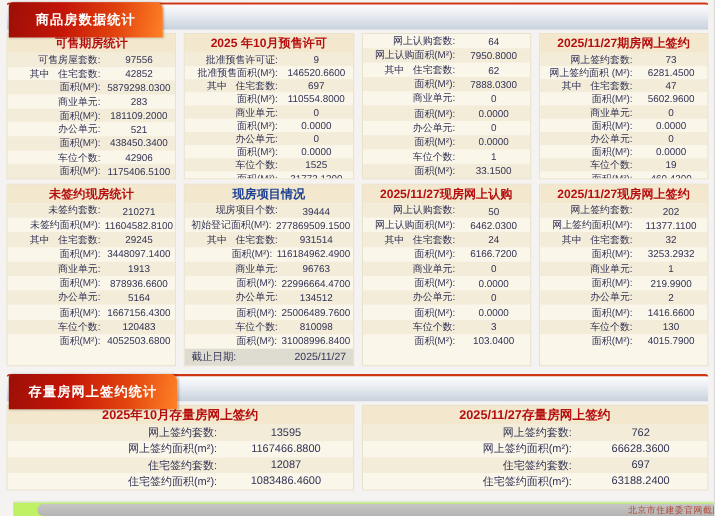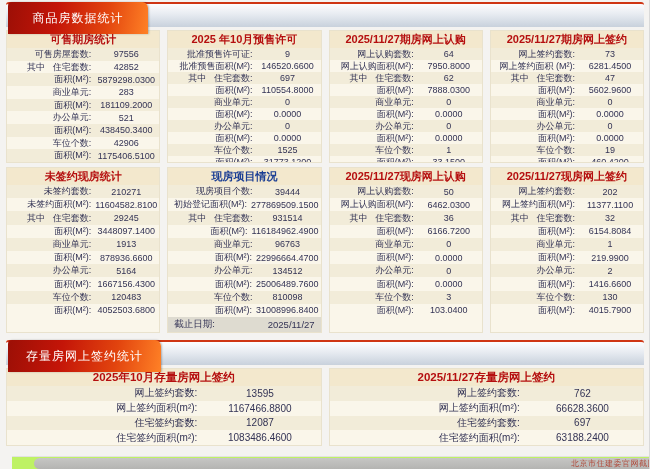--- a/index.html
+++ b/index.html
@@ -17,21 +17,21 @@
     position:relative; height:25px; margin-bottom:3px;
     background:linear-gradient(to bottom,#fdfdfe 0%,#e7ebf1 45%,#c8d1dc 100%);
     border-top:2px solid #cf3513;
     border-radius:3px 3px 0 0;
   }
   .tab {
     position:absolute; left:2px; top:-2px; height:27px;
     min-width:140px; padding:16px 18px;
     background:linear-gradient(100deg,#9c0f06 0%,#c41508 35%,#e2440e 70%,#ff8126 100%);
     border-radius:4px 6px 0 0;
-    color:#fff; font-weight:normal; font-size:12px;
+    color:#fff; font-weight:bold; font-size:12px;
     display:flex; align-items:center; justify-content:center;
     letter-spacing:1px;
     box-shadow:1px 0 2px rgba(0,0,0,.25);
   }
 
   
   .grid { display:grid; gap:7px; margin-bottom:4px; }
   .grid-4 { grid-template-columns:repeat(4,1fr); }
   .grid-2 { grid-template-columns:repeat(2,1fr); }
 
@@ -214,21 +214,20 @@
           <div class="row-value">1525</div>
         </div>
         <div class="row">
           <div class="row-label">
             <span>面积(M²):</span>
           </div>
           <div class="row-value">31773.1200</div>
         </div>
       </div>
       <div class="panel">
-        <div class="panel-title">2025/11/27期房网上认购</div>
         <div class="row">
           <div class="row-label">
             <span>网上认购套数:</span>
           </div>
           <div class="row-value">64</div>
         </div>
         <div class="row">
           <div class="row-label">
             <span>网上认购面积(M²):</span>
           </div>
@@ -496,21 +495,21 @@
           <div class="row-label">
             <span>网上认购面积(M²):</span>
           </div>
           <div class="row-value">6462.0300</div>
         </div>
         <div class="row">
           <div class="row-label">
             <span class="prefix">其中</span>
             <span>住宅套数:</span>
           </div>
-          <div class="row-value">36</div>
+          <div class="row-value">24</div>
         </div>
         <div class="row">
           <div class="row-label">
             <span>面积(M²):</span>
           </div>
           <div class="row-value">6166.7200</div>
         </div>
         <div class="row">
           <div class="row-label">
             <span>商业单元:</span>
@@ -567,21 +566,21 @@
           <div class="row-label">
             <span class="prefix">其中</span>
             <span>住宅套数:</span>
           </div>
           <div class="row-value">32</div>
         </div>
         <div class="row">
           <div class="row-label">
             <span>面积(M²):</span>
           </div>
-          <div class="row-value">6154.8084</div>
+          <div class="row-value">3253.2932</div>
         </div>
         <div class="row">
           <div class="row-label">
             <span>商业单元:</span>
           </div>
           <div class="row-value">1</div>
         </div>
         <div class="row">
           <div class="row-label">
             <span>面积(M²):</span>

